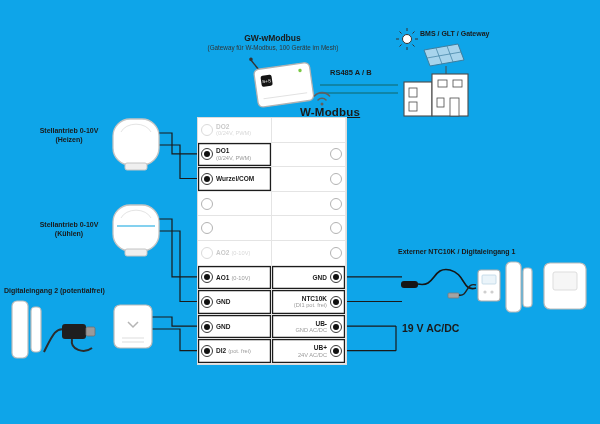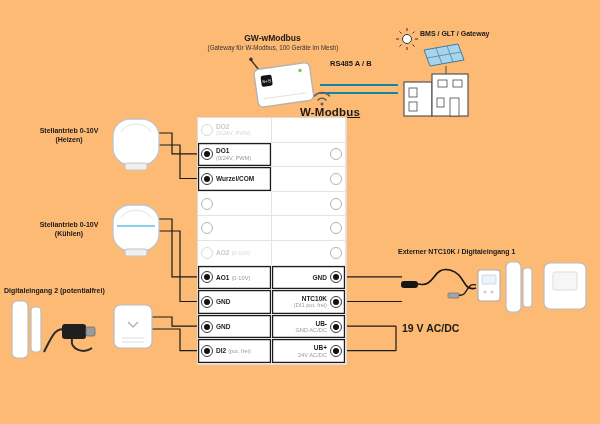--- a/index.html
+++ b/index.html
@@ -1,25 +1,25 @@
 <!DOCTYPE html>
 <html><head>
 <meta charset="utf-8">
 <style>
   html,body{margin:0;padding:0;background:#fff;}
   .canvas{
-    position:relative;width:600px;height:424px;background:#fdba74;
+    position:relative;width:600px;height:424px;background:#0ea5e9;
     font-family:"Liberation Sans", sans-serif;overflow:hidden;color:#1a1a1a;
   }
   .canvas svg{position:absolute;left:0;top:0;}
   .lbl{position:absolute;white-space:nowrap;}
   .gw-title{left:190px;top:33px;width:165px;text-align:center;font-size:8.5px;font-weight:bold;}
   .gw-sub{left:178px;top:44px;width:190px;text-align:center;font-size:6.3px;color:#333;white-space:normal;}
   .bms-label{left:420px;top:30px;font-size:7px;font-weight:600;}
-  .rs485-label{left:330px;top:59px;font-size:7.5px;font-weight:bold;}
+  .rs485-label{left:330px;top:68px;font-size:7.5px;font-weight:bold;}
   .wmodbus-label{left:300px;top:106px;font-size:11.5px;font-weight:bold;letter-spacing:.2px;text-decoration:underline;}
   .device-label{font-size:7px;font-weight:bold;text-align:center;line-height:1.3;white-space:normal;}
   .heizen-label{left:30px;top:126px;width:78px;}
   .kuehlen-label{left:30px;top:220px;width:78px;}
   .digi2-label{left:4px;top:286px;width:130px;text-align:left;}
   .ntc-label{left:398px;top:247px;width:150px;text-align:left;}
   .power-label{left:402px;top:322px;font-size:10.5px;font-weight:bold;}
 
   .terminal-block{
     position:absolute;left:197px;top:117px;border:1px solid #dcdcdc;background:#fff;

